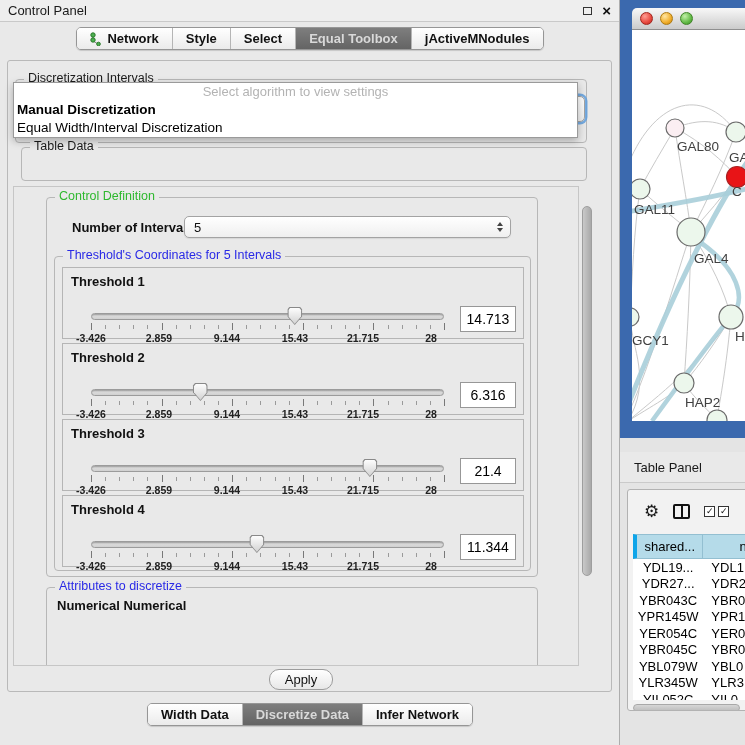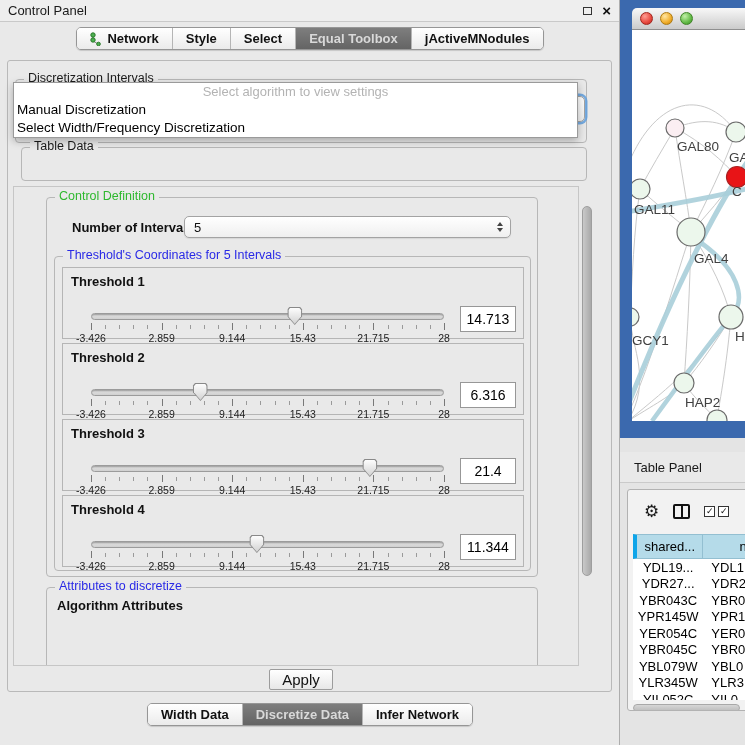--- a/index.html
+++ b/index.html
@@ -31,42 +31,42 @@
 
   .combo{position:absolute;background:linear-gradient(#ffffff,#efefef);border:1px solid #a3a3a3;border-radius:5px;font-size:13px;color:#111;display:flex;align-items:center;padding:0 22px 0 9px;box-shadow:0 1px 1px rgba(0,0,0,.08)}
   .combo .arrows{position:absolute;right:7px;top:50%;transform:translateY(-50%);display:flex;flex-direction:column;gap:2px}
   .arr-up{width:0;height:0;border-left:3.5px solid transparent;border-right:3.5px solid transparent;border-bottom:4px solid #444}
   .arr-dn{width:0;height:0;border-left:3.5px solid transparent;border-right:3.5px solid transparent;border-top:4px solid #444}
   .combo.focusring{box-shadow:0 0 0 2.5px rgba(98,160,222,.85)}
 
   #algo-popup{position:absolute;left:13px;top:82px;width:565px;height:56px;background:#fff;border:1px solid #9a9a9a;box-shadow:0 3px 8px rgba(0,0,0,.28);z-index:6}
   .popup-hint{height:18px;line-height:18px;text-align:center;color:#b3b3b3;font-size:13px}
   .popup-item{height:18px;line-height:18px;padding-left:3px;font-size:13.5px;color:#000}
-  .popup-item.b{font-weight:normal}
+  .popup-item.b{font-weight:bold}
 
   #scroll-viewport{position:absolute;left:13px;top:186px;width:566px;height:480px;border:1px solid #c6c6c6;background:#e9e9e9;overflow:hidden}
   #v-scrollbar{position:absolute;left:581px;top:188px;width:12px;height:476px}
   #v-thumb{position:absolute;left:1px;top:18px;width:10px;height:370px;border-radius:5px;background:linear-gradient(90deg,#c9c9c9,#a9a9a9);border:1px solid #9e9e9e}
 
   .label-bold{font-size:13px;font-weight:bold;color:#111;position:absolute;white-space:nowrap}
 
   .threshold-box{position:relative;width:462px;height:72px;border:1px solid #b5b5b5;margin:0 0 4px 0;background:#e9e9e9}
   .th-label{position:absolute;left:8px;top:6px;font-size:13px;font-weight:bold;color:#111}
   .th-value{position:absolute;right:7px;top:38px;width:56px;height:26px;background:#fff;border:1px solid #979797;font-size:14px;color:#000;display:flex;align-items:center;justify-content:center}
   .slider{position:absolute;left:28px;top:42px;width:353px;height:34px}
   .track{position:absolute;left:0;right:0;top:3px;height:7px;border-radius:4px;background:linear-gradient(#c0c0c0,#dadada 55%,#cfcfcf);border:1px solid #9b9b9b;box-shadow:inset 0 1px 1px rgba(0,0,0,.15)}
   .thumb{position:absolute;top:-3px;width:15px;height:18px;transform:translateX(-50%);clip-path:polygon(0 14%,14% 0,86% 0,100% 14%,100% 52%,50% 100%,0 52%);background:#898989}
   .thumb-in{position:absolute;left:1px;top:1px;right:1px;bottom:1px;clip-path:polygon(0 14%,14% 0,86% 0,100% 14%,100% 52%,50% 100%,0 52%);background:linear-gradient(#fdfdfd,#d2d2d2)}
   .ticks{position:absolute;left:0;right:0;top:13px;height:8px}
   .tick{position:absolute;width:1px;height:4px;background:#9a9a9a;top:2px}
   .tick.major{height:7px;top:0;background:#787878}
-  .ticklabels{position:absolute;left:0;right:0;top:22px;height:12px;font-size:10.5px;font-weight:normal;color:#222}
+  .ticklabels{position:absolute;left:0;right:13px;top:22px;height:12px;font-size:10.5px;font-weight:bold;color:#222}
   .ticklabel{position:absolute;transform:translateX(-50%);white-space:nowrap}
 
-  #apply-btn{position:absolute;left:269px;top:669px;width:64px;height:21px;background:linear-gradient(#ffffff,#e7e7e7);border:1px solid #9c9c9c;border-radius:2px;font-size:15px;color:#111;display:flex;align-items:center;justify-content:center}
+  #apply-btn{position:absolute;left:269px;top:669px;width:64px;height:21px;background:linear-gradient(#ffffff,#e7e7e7);border:1px solid #9c9c9c;border-radius:10px;font-size:13px;color:#111;display:flex;align-items:center;justify-content:center}
 
   
   #net-window{position:absolute;left:620px;top:0;width:125px;height:438px;background:#3b69ae}
   #net-titlebar{position:absolute;left:12px;top:8px;right:0;height:22px;background:linear-gradient(#f8f8f8,#cbcbcb);border-bottom:1px solid #8f8f8f;border-top-left-radius:5px;display:flex;align-items:center;padding-left:8px;gap:7px}
   .light{width:13px;height:13px;border-radius:50%;display:inline-block}
   .light.red{background:radial-gradient(circle at 35% 30%,#ff9d92,#e8493f 60%,#b3281f);border:1px solid #a1251d}
   .light.yellow{background:radial-gradient(circle at 35% 30%,#ffe6a3,#f0ad29 60%,#c27d0e);border:1px solid #ad7a11}
   .light.green{background:radial-gradient(circle at 35% 30%,#c2f0a8,#62ba46 60%,#3c8c28);border:1px solid #3f8427}
   #net-canvas{position:absolute;left:12px;top:30px;width:113px;height:391px;background:#fff}
 
@@ -142,21 +142,21 @@
 
     <div class="group" style="left:13px;top:86px;width:566px;height:34px">
       <span class="gtitle black">Table Data</span>
     </div>
   </div>
 
   <div id="algo-popup">
     <div class="popup-hint">Select algorithm to view settings</div>
     <div>
           <div class="popup-item b">Manual Discretization</div>
-          <div class="popup-item">Select Width/Frequency Discretization</div>
+          <div class="popup-item">Equal Width/Interval Discretization</div>
         </div>
   </div>
 
   <div id="scroll-viewport">
 
     <div class="group" style="left:32px;top:10px;width:492px;height:380px">
       <span class="gtitle green">Control Definition</span>
 
       <span class="label-bold" style="left:25px;top:22px">Number of Intervals</span>
       <div class="combo" style="left:137px;top:18px;width:327px;height:22px">
@@ -353,21 +353,21 @@
                     <div class="thumb-in"></div>
                   </div>
     </div>
   </div>
             </div>
       </div>
     </div>
 
     <div class="group" style="left:32px;top:400px;width:492px;height:90px">
       <span class="gtitle blue">Attributes to discretize</span>
-      <span class="label-bold" style="left:10px;top:10px">Algorithm Attributes</span>
+      <span class="label-bold" style="left:10px;top:10px">Numerical Numerical</span>
     </div>
 
   </div>
 
   <div id="v-scrollbar">
         <div id="v-thumb"></div>
       </div>
 
   <div id="apply-btn">Apply</div>
 

